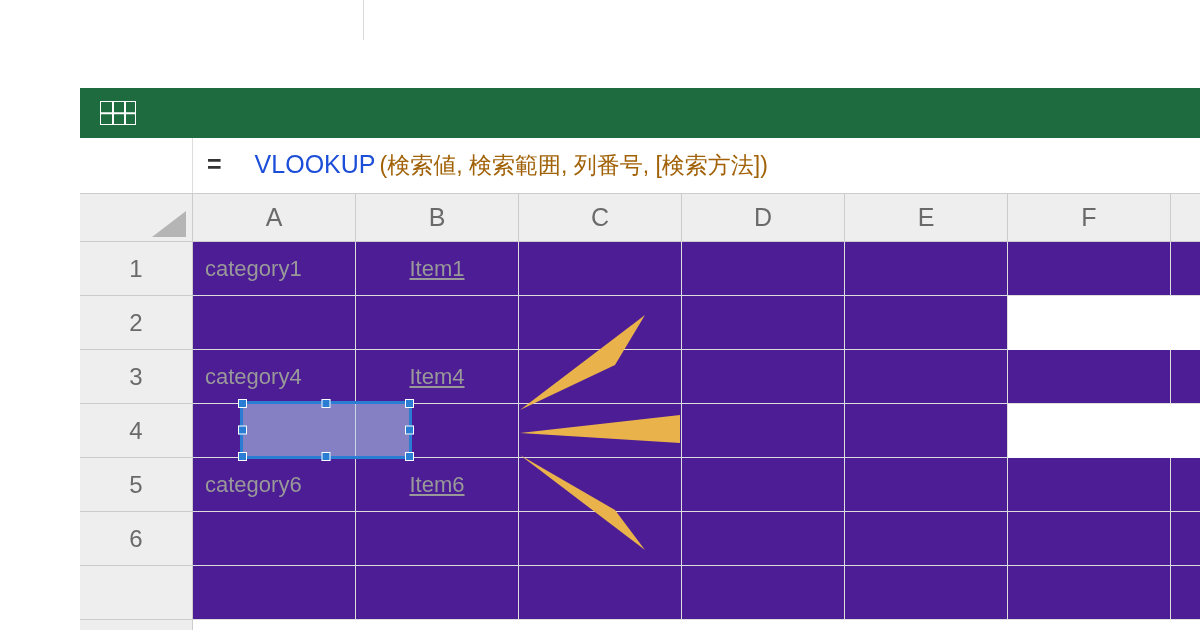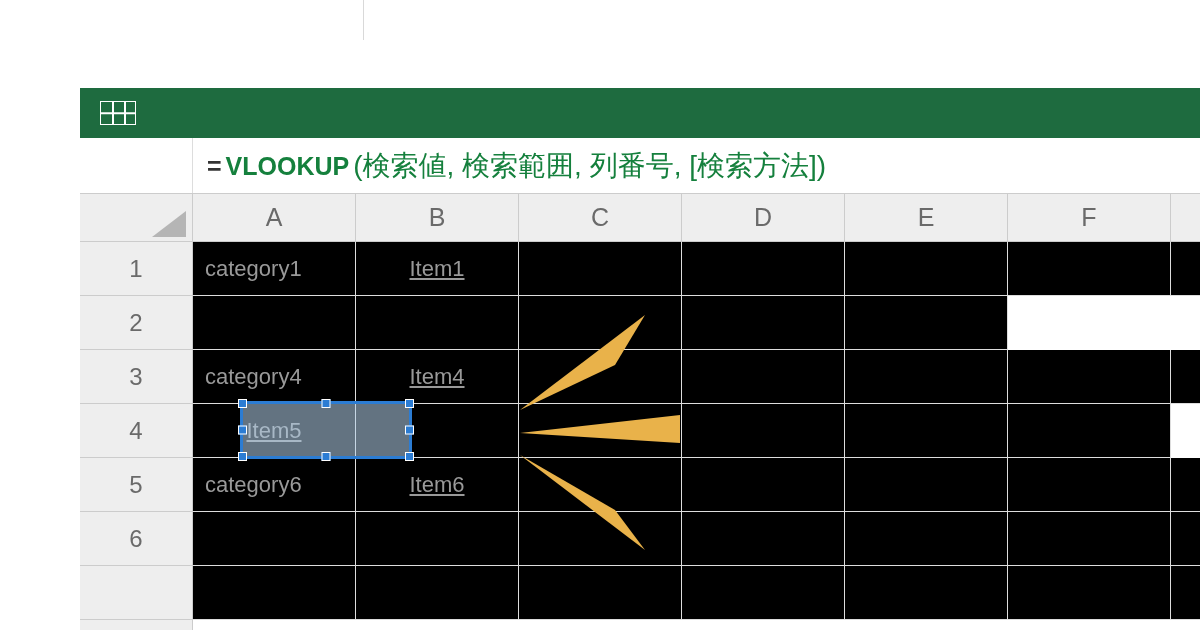--- a/index.html
+++ b/index.html
@@ -78,26 +78,27 @@
       color: #333;
       display: flex;
       align-items: baseline;
       gap: 4px;
     }
     .formula-eq {
       color: #333;
       font-weight: bold;
     }
     .formula-name {
-      color: #15803d;
-      font-weight: bold;
+      color: #1d4ed8;
+      font-weight: normal;
+      margin-left: 29px;
     }
     .formula-params {
-      color: #15803d;
-      font-size: 28px;
+      color: #a16207;
+      font-size: 23px;
     }
     .sheet {
       position: absolute;
       left: 80px;
       top: 194px;
       right: 0;
       bottom: 0;
     }
     .corner-cell {
       position: absolute;
@@ -166,21 +167,21 @@
     .cell {
       height: 54px;
       border-right: 1px solid #ddd;
       border-bottom: 1px solid #ddd;
       display: flex;
       align-items: center;
       font-size: 22px;
       color: #999;
       padding: 0 12px;
       flex-shrink: 0;
-      background: #000000;
+      background: #4c1d95;
     }
     .cell.centered { justify-content: center; text-decoration: underline; }
     .w-a { width: 163px; }
     .w-b { width: 163px; }
     .w-c { width: 163px; }
     .w-d { width: 163px; }
     .w-e { width: 163px; }
     .w-f { width: 163px; }
     .w-g { width: 163px; }
 
@@ -283,21 +284,20 @@
     <div class="row">
       <div class="cell w-a">category4</div>
       <div class="cell w-b centered">Item4</div>
       <div class="cell w-c"></div>
       <div class="cell w-d"></div>
       <div class="cell w-e"></div>
       <div class="cell w-f"></div>
       <div class="cell w-g"></div>
     </div>
     <div class="row">
-      <div class="cell w-b centered">Item5</div>
       <div class="cell w-c"></div>
       <div class="cell w-d"></div>
       <div class="cell w-e"></div>
       <div class="cell w-f"></div>
       <div class="cell w-g"></div>
     </div>
     <div class="row">
       <div class="cell w-a">category6</div>
       <div class="cell w-b centered">Item6</div>
       <div class="cell w-c"></div>

